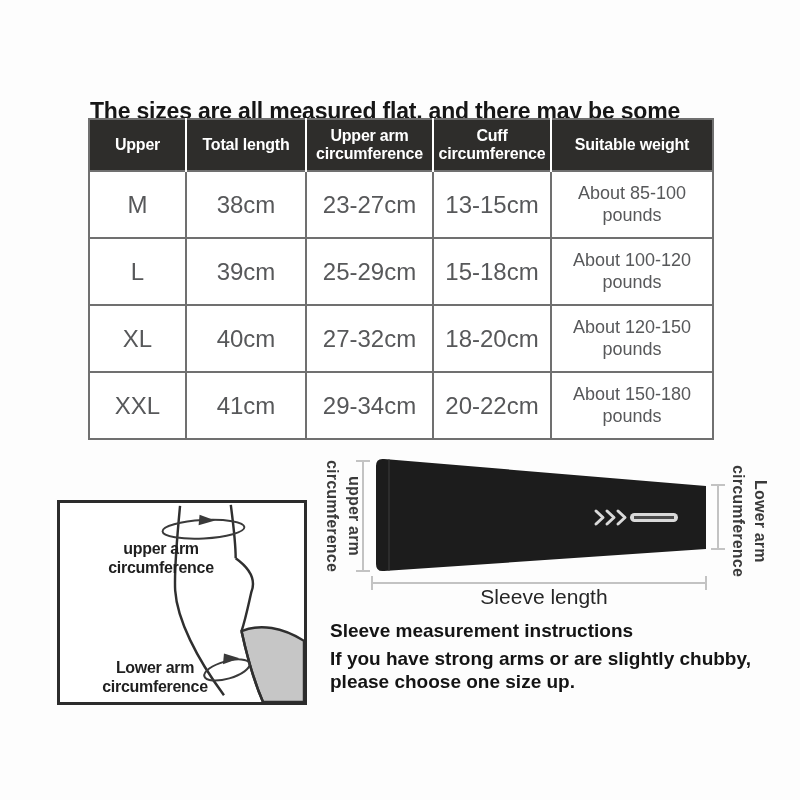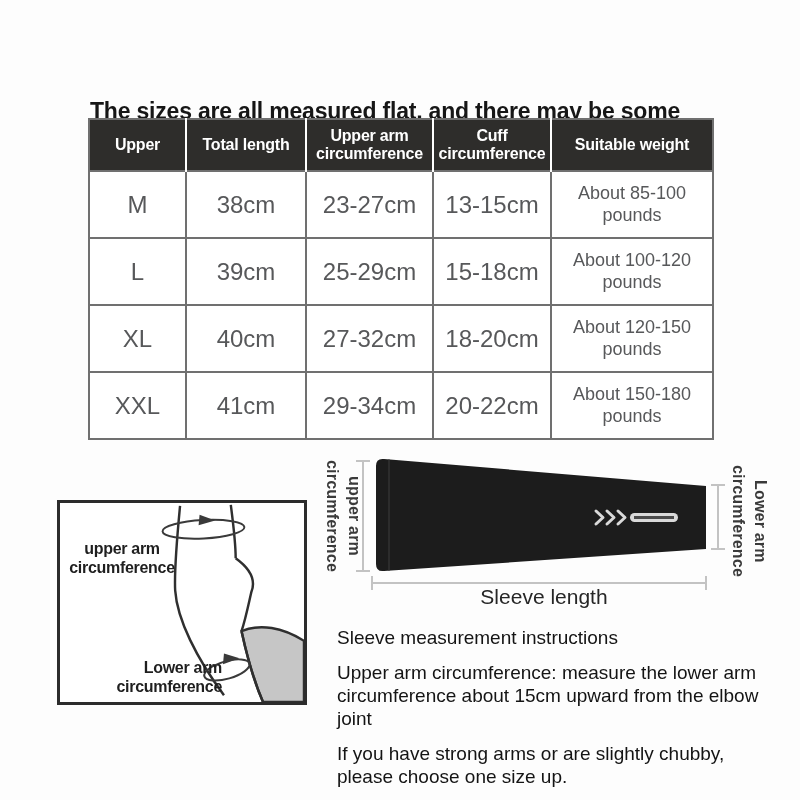--- a/index.html
+++ b/index.html
@@ -38,43 +38,43 @@
   
   .arm-box{
     left:57px;top:500px;width:250px;height:205px;
     border:3px solid #2c2c2c;box-sizing:border-box;background:#ffffff;
   }
   .arm-box svg{position:absolute;left:0;top:0;width:100%;height:100%;}
   .arm-label{
     position:absolute;text-align:center;white-space:pre-line;
     font-size:16px;font-weight:700;letter-spacing:-.3px;line-height:1.2;color:#1f1f1f;
   }
-  .arm-label.upper{left:0px;top:36px;width:124px;}
-  .arm-label.lower{left:28px;top:155px;width:134px;text-align:right;}
+  .arm-label.upper{left:0px;top:36px;width:124px;padding-left:39px;}
+  .arm-label.lower{left:28px;top:155px;width:134px;}
 
   
   .sleeve-area{left:320px;top:435px;width:480px;height:188px;}
   .sleeve-area svg{position:absolute;left:0;top:0;}
   .v-label{
     position:absolute;display:flex;align-items:center;justify-content:center;
   }
   .v-label span{
     writing-mode:vertical-rl;white-space:pre-line;text-align:center;
     font-size:16px;font-weight:600;color:#3a3a3a;line-height:1.35;letter-spacing:.2px;
   }
   .v-label.left{left:0px;top:3px;width:46px;height:156px;}
   .v-label.right{left:402px;top:8px;width:54px;height:156px;}
   .sleeve-length-label{
     position:absolute;left:58px;top:150px;width:332px;text-align:center;
     font-size:21px;font-weight:500;color:#262626;
   }
 
   
   .instructions{left:325px;top:614px;width:468px;color:#141414;}
-  .instructions p{margin:12px;font-size:19px;line-height:1.215;font-weight:400;}
+  .instructions p{margin:5px;font-size:19px;line-height:1.215;font-weight:700;}
 </style>
 </head>
 <body>
 
 <div class="abs top-note">The sizes are all measured flat, and there may be some
 errors, which is normal!</div>
 
 <table class="abs size-table">
   <colgroup>
     <col style="width:97px">
@@ -186,15 +186,14 @@
   </div>
   <div class="v-label right">
     <span>Lower arm
 circumference</span>
   </div>
   <div class="sleeve-length-label">Sleeve length</div>
 </div>
 
 <div class="abs instructions">
   <p>Sleeve measurement instructions</p>
-  <p>Upper arm circumference: measure the lower arm circumference about 15cm upward from the elbow joint</p>
   <p>If you have strong arms or are slightly chubby, please choose one size up.</p>
 </div>
 
 </body></html>

